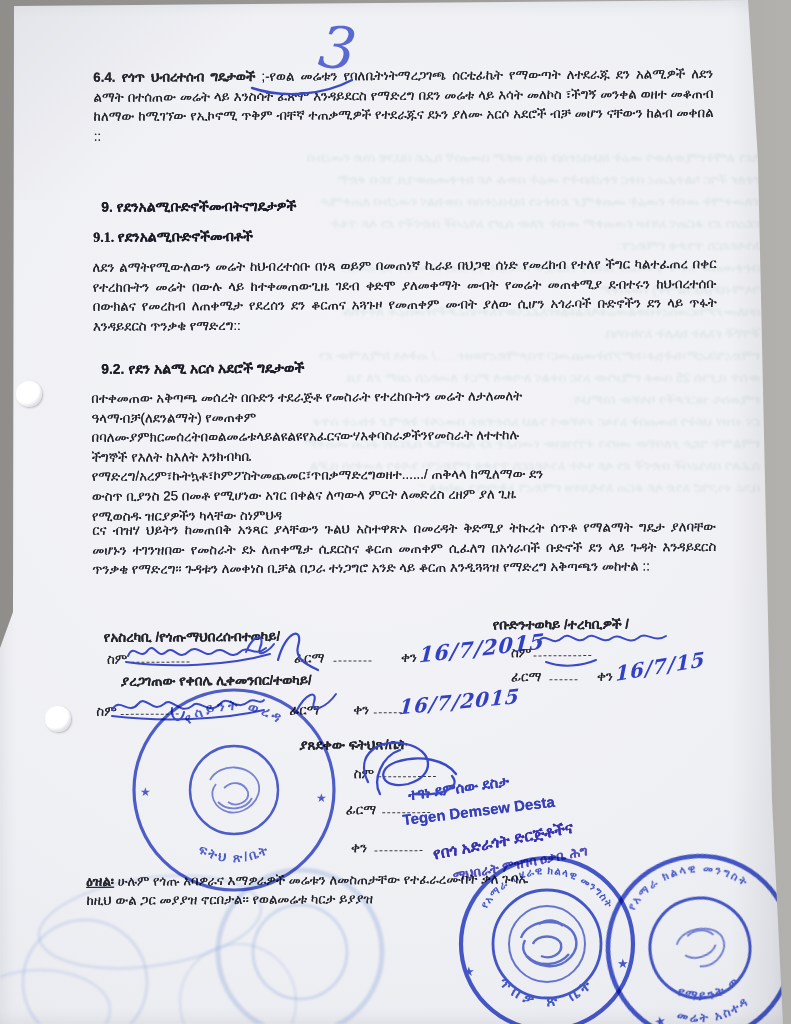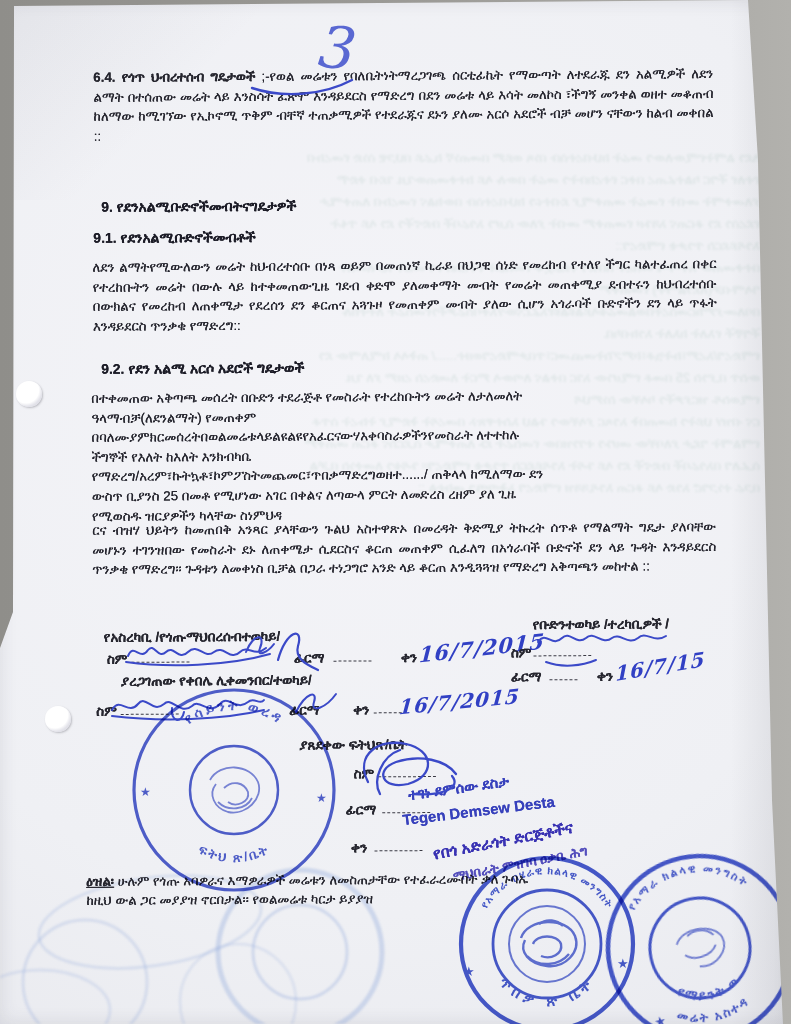--- a/index.html
+++ b/index.html
@@ -14,21 +14,21 @@
       radial-gradient(120% 90% at 45% 40%, #f4f4f8 0%, #eff0f4 55%, #e9eaef 82%, #e2e3e9 100%);
     clip-path:polygon(14px 6px,748px 0px,758px 160px,772px 800px,783px 1024px,0px 1024px,0px 648px,13px 612px);
     box-shadow:inset 0 0 18px rgba(60,60,70,.12);
   }
   .wrinkle{position:absolute;pointer-events:none;}
   .doc{position:absolute;inset:0;transform:rotate(-0.35deg);color:#24242e;}
   .t{position:absolute;font-size:13.3px;line-height:19.6px;text-align:justify;
      text-shadow:0 0 .3px currentColor;color:#26262f;}
   .pre{white-space:pre-line;text-align:left;}
   .h{position:absolute;font-weight:700;font-size:14px;color:#1c1c27;text-shadow:0 0 .4px currentColor;}
-  .lbl{position:absolute;font-size:13.5px;color:#26262f;text-shadow:0 0 .3px currentColor;font-weight:bold;}
+  .lbl{position:absolute;font-size:13.5px;color:#26262f;text-shadow:0 0 .3px currentColor;}
   .bold{font-weight:700;}
   .dash{position:absolute;font-size:12px;letter-spacing:1px;color:#3a3a44;}
   .hw{position:absolute;font-family:"DejaVu Serif",serif;font-style:italic;font-weight:700;
       color:#3140c4;letter-spacing:1px;}
   .ink{position:absolute;left:0;top:0;pointer-events:none;}
   .stamp{position:absolute;mix-blend-mode:multiply;opacity:.93;}
   .stamptxt{position:absolute;color:#3a44c4;font-weight:700;mix-blend-mode:multiply;
             text-shadow:0 0 .4px currentColor;white-space:nowrap;}
   .bleed{
     position:absolute;left:285px;top:125px;width:475px;height:730px;overflow:hidden;
@@ -79,38 +79,38 @@
 
   <div class="doc">
 
     <div class="num3" style="left:322px;top:14px;font-size:58px;">3</div>
 
     <p class="t" style="left:96px;top:66px;width:620px;margin:0;">
       <strong>6.4. የጎጥ ህብረተሰብ ግዴታወች</strong><span> ;-የወል መሬቱን የባለቤትነትማረጋገጫ ሰርቲፊኬት የማውጣት ለተደራጁ ደን አልሚዎች ለደን ልማት በተሰጠው መሬት ላይ እንስሳት ፈጽሞ እንዳይደርስ የማድረግ  በደን መሬቱ ላይ እሳት መለኮስ ፣ችግኝ መንቀል ወዘተ መቆጠብ  ከለማው ከሚገኘው የኢኮኖሚ ጥቅም ብቸኛ ተጠቃሚዎች የተደራጁና ደኑን ያለሙ አርሶ አደሮች ብቻ መሆን ናቸውን ከልብ መቀበል ::</span>
     </p>
 
     <div class="h" style="left:103px;top:197px;">9. የደንአልሚቡድኖችመብትናግዴታዎች</div>
-    <div class="h" style="left:95px;top:228px;">9.1. የደንአልሚቡድኖችመብቶች</div>
+    <div class="h" style="left:95px;top:228px;font-family:Liberation Serif, serif;">9.1. የደንአልሚቡድኖችመብቶች</div>
 
     <p class="t" style="left:94px;top:256px;width:624px;margin:0;">ለደን  ልማትየሚውለውን መሬት ከህብረተሰቡ በነጻ ወይም በመጠነኛ ኪራይ በህጋዊ ሰነድ የመረከብ  የተለየ ችግር ካልተፈጠረ በቀር የተረከቡትን መሬት በውሉ ላይ ከተቀመጠውጊዜ ገደብ ቀድሞ ያለመቀማት መብት የመሬት መጠቀሚያ ደብተሩን ከህብረተሰቡ በውክልና የመረከብ ለጠቀሜታ የደረሰን ደን ቆርጠና አጓጉዞ የመጠቀም መብት ያለው ሲሆን አጎራባች ቡድኖችን ደን ላይ ጥፋት እንዳይደርስ ጥንቃቄ የማድረግ::</p>
 
     <div class="h" style="left:102px;top:359px;">9.2. የደን አልሚ አርሶ አደሮች ግዴታወች</div>
 
     <p class="t pre" style="left:92px;top:387px;width:632px;margin:0;">በተቀመጠው አቅጣጫ መሰረት በቡድን ተደራጅቶ የመስራት የተረከቡትን መሬት ለታለመለት
 ዓላማብቻ(ለደንልማት) የመጠቀም
 በባለሙያምክርመሰረትበወልመሬቱላይልዩልዩየአፈርናውሃእቀባስራዎችንየመስራት  ለተተከሉ
 ችግኞች የእለት ከእለት እንክብካቤ
 የማድረግ/አረም፣ኩትኳቶ፣ኮምፖስትመጨመር፣ጥበቃማድረግወዘተ....../ ጠቅላላ ከሚለማው ደን
 ውስጥ ቢያንስ 25 በመቶ የሚሆነው አገር በቀልና ለጣውላ ምርት ለመድረስ ረዘም ያለ ጊዜ
 የሚወስዱ ዝርያዎችን ካላቸው ስነምህዳ</p>
 
     <p class="t" style="left:92px;top:519px;width:624px;margin:0;">ርና ብዝሃ ህይትን ከመጠበቅ አንጻር ያላቸውን ጉልህ አስተዋጽኦ በመረዳት ቅድሚያ ትኩረት ሰጥቶ የማልማት ግዴታ ያለባቸው መሆኑን ተገንዝበው የመስራት ደኑ ለጠቀሜታ  ሲደርስና ቆርጠ መጠቀም ሲፈለግ በአጎራባች ቡድኖች ደን ላይ ጉዳት እንዳይደርስ ጥንቃቄ የማድረግ፡፡ ጉዳቱን ለመቀነስ ቢቻል በጋራ ተነጋግሮ አንድ ላይ ቆርጠ እንዲጓጓዝ የማድረግ አቅጣጫን መከተል ::</p>
 
     <div class="lbl bold" style="left:103px;top:628px;">የአስረካቢ /የጎጡማህበረሰብተወካይ/</div>
-    <div class="lbl bold" style="left:492px;top:618px;margin-left:40px;">የቡድንተወካይ /ተረካቢዎች /</div>
+    <div class="lbl bold" style="left:492px;top:618px;">የቡድንተወካይ /ተረካቢዎች /</div>
 
     <div class="lbl" style="left:106px;top:650px;">ስም</div>
     <div class="dash" style="left:130px;top:653px;">------------</div>
     <div class="lbl" style="left:293px;top:650px;">ፊርማ</div>
     <div class="dash" style="left:332px;top:653px;">--------</div>
     <div class="lbl" style="left:400px;top:650px;">ቀን</div>
     <div class="hw" style="left:418px;top:636px;font-size:21px;transform:rotate(-6deg) skewX(-10deg);">16/7/2015</div>
 
     <div class="lbl bold" style="left:120px;top:672px;">ያረጋገጠው የቀበሌ ሊቀመንበር/ተወካይ/</div>
 

